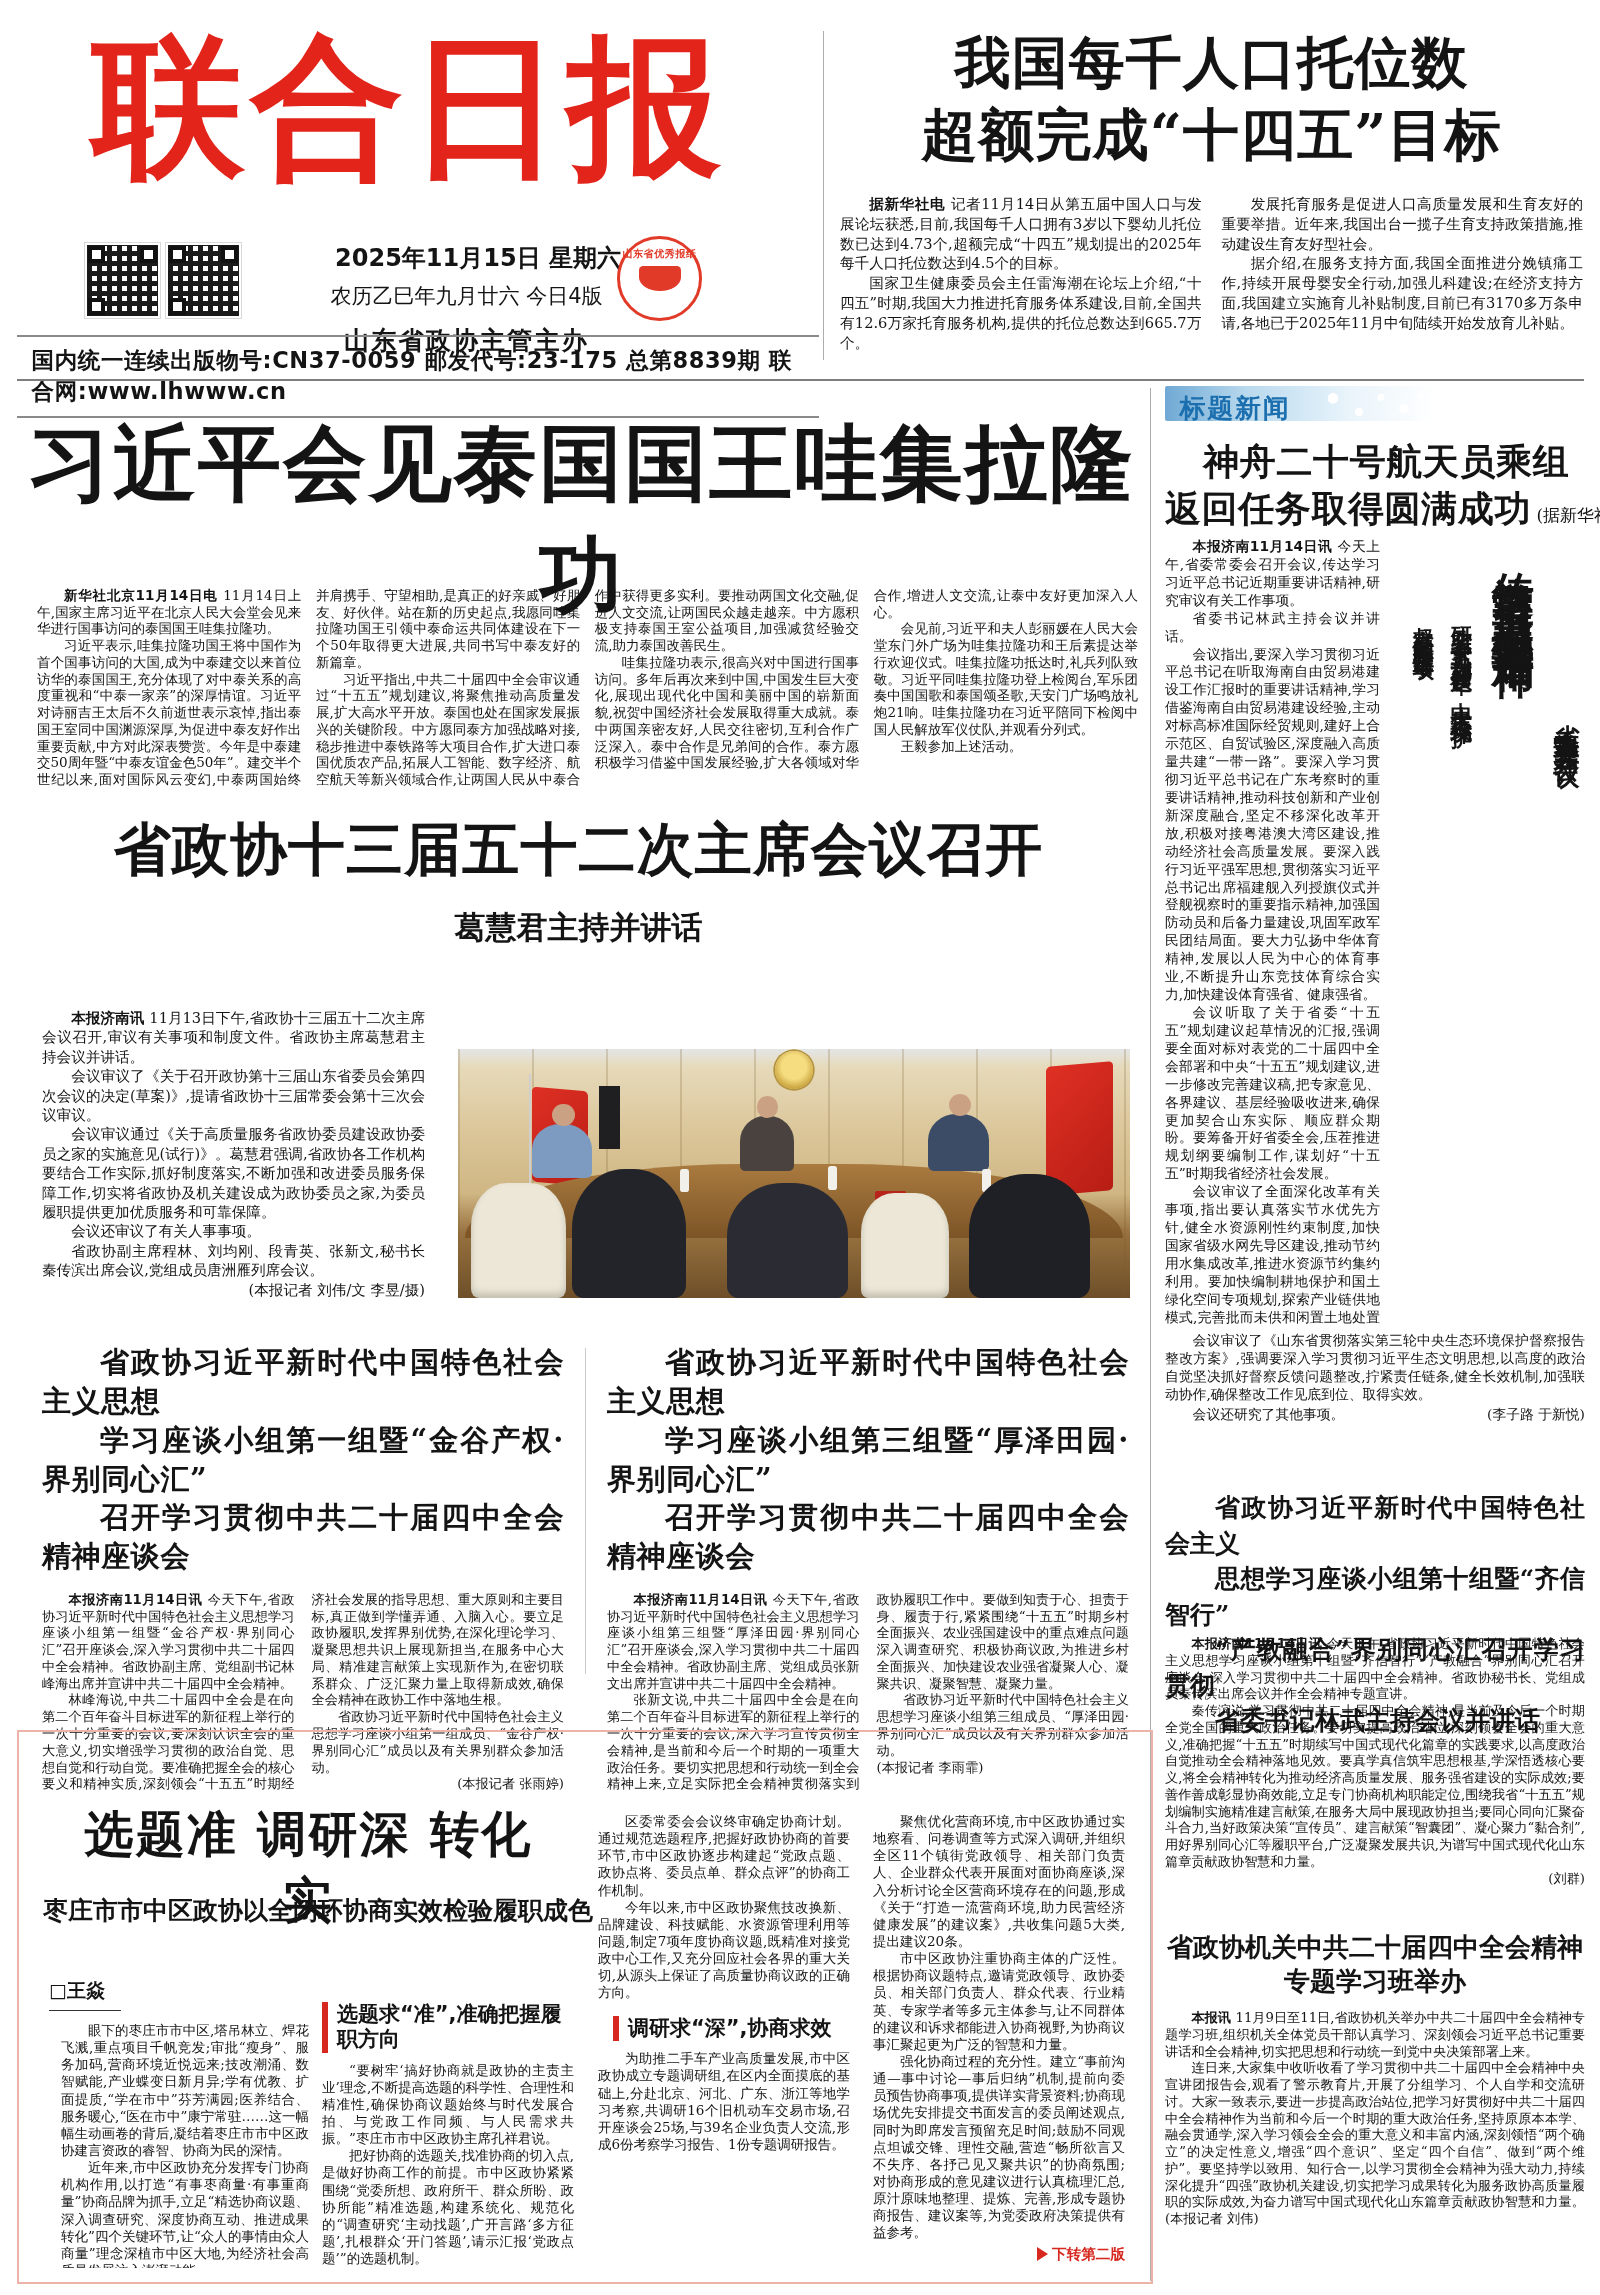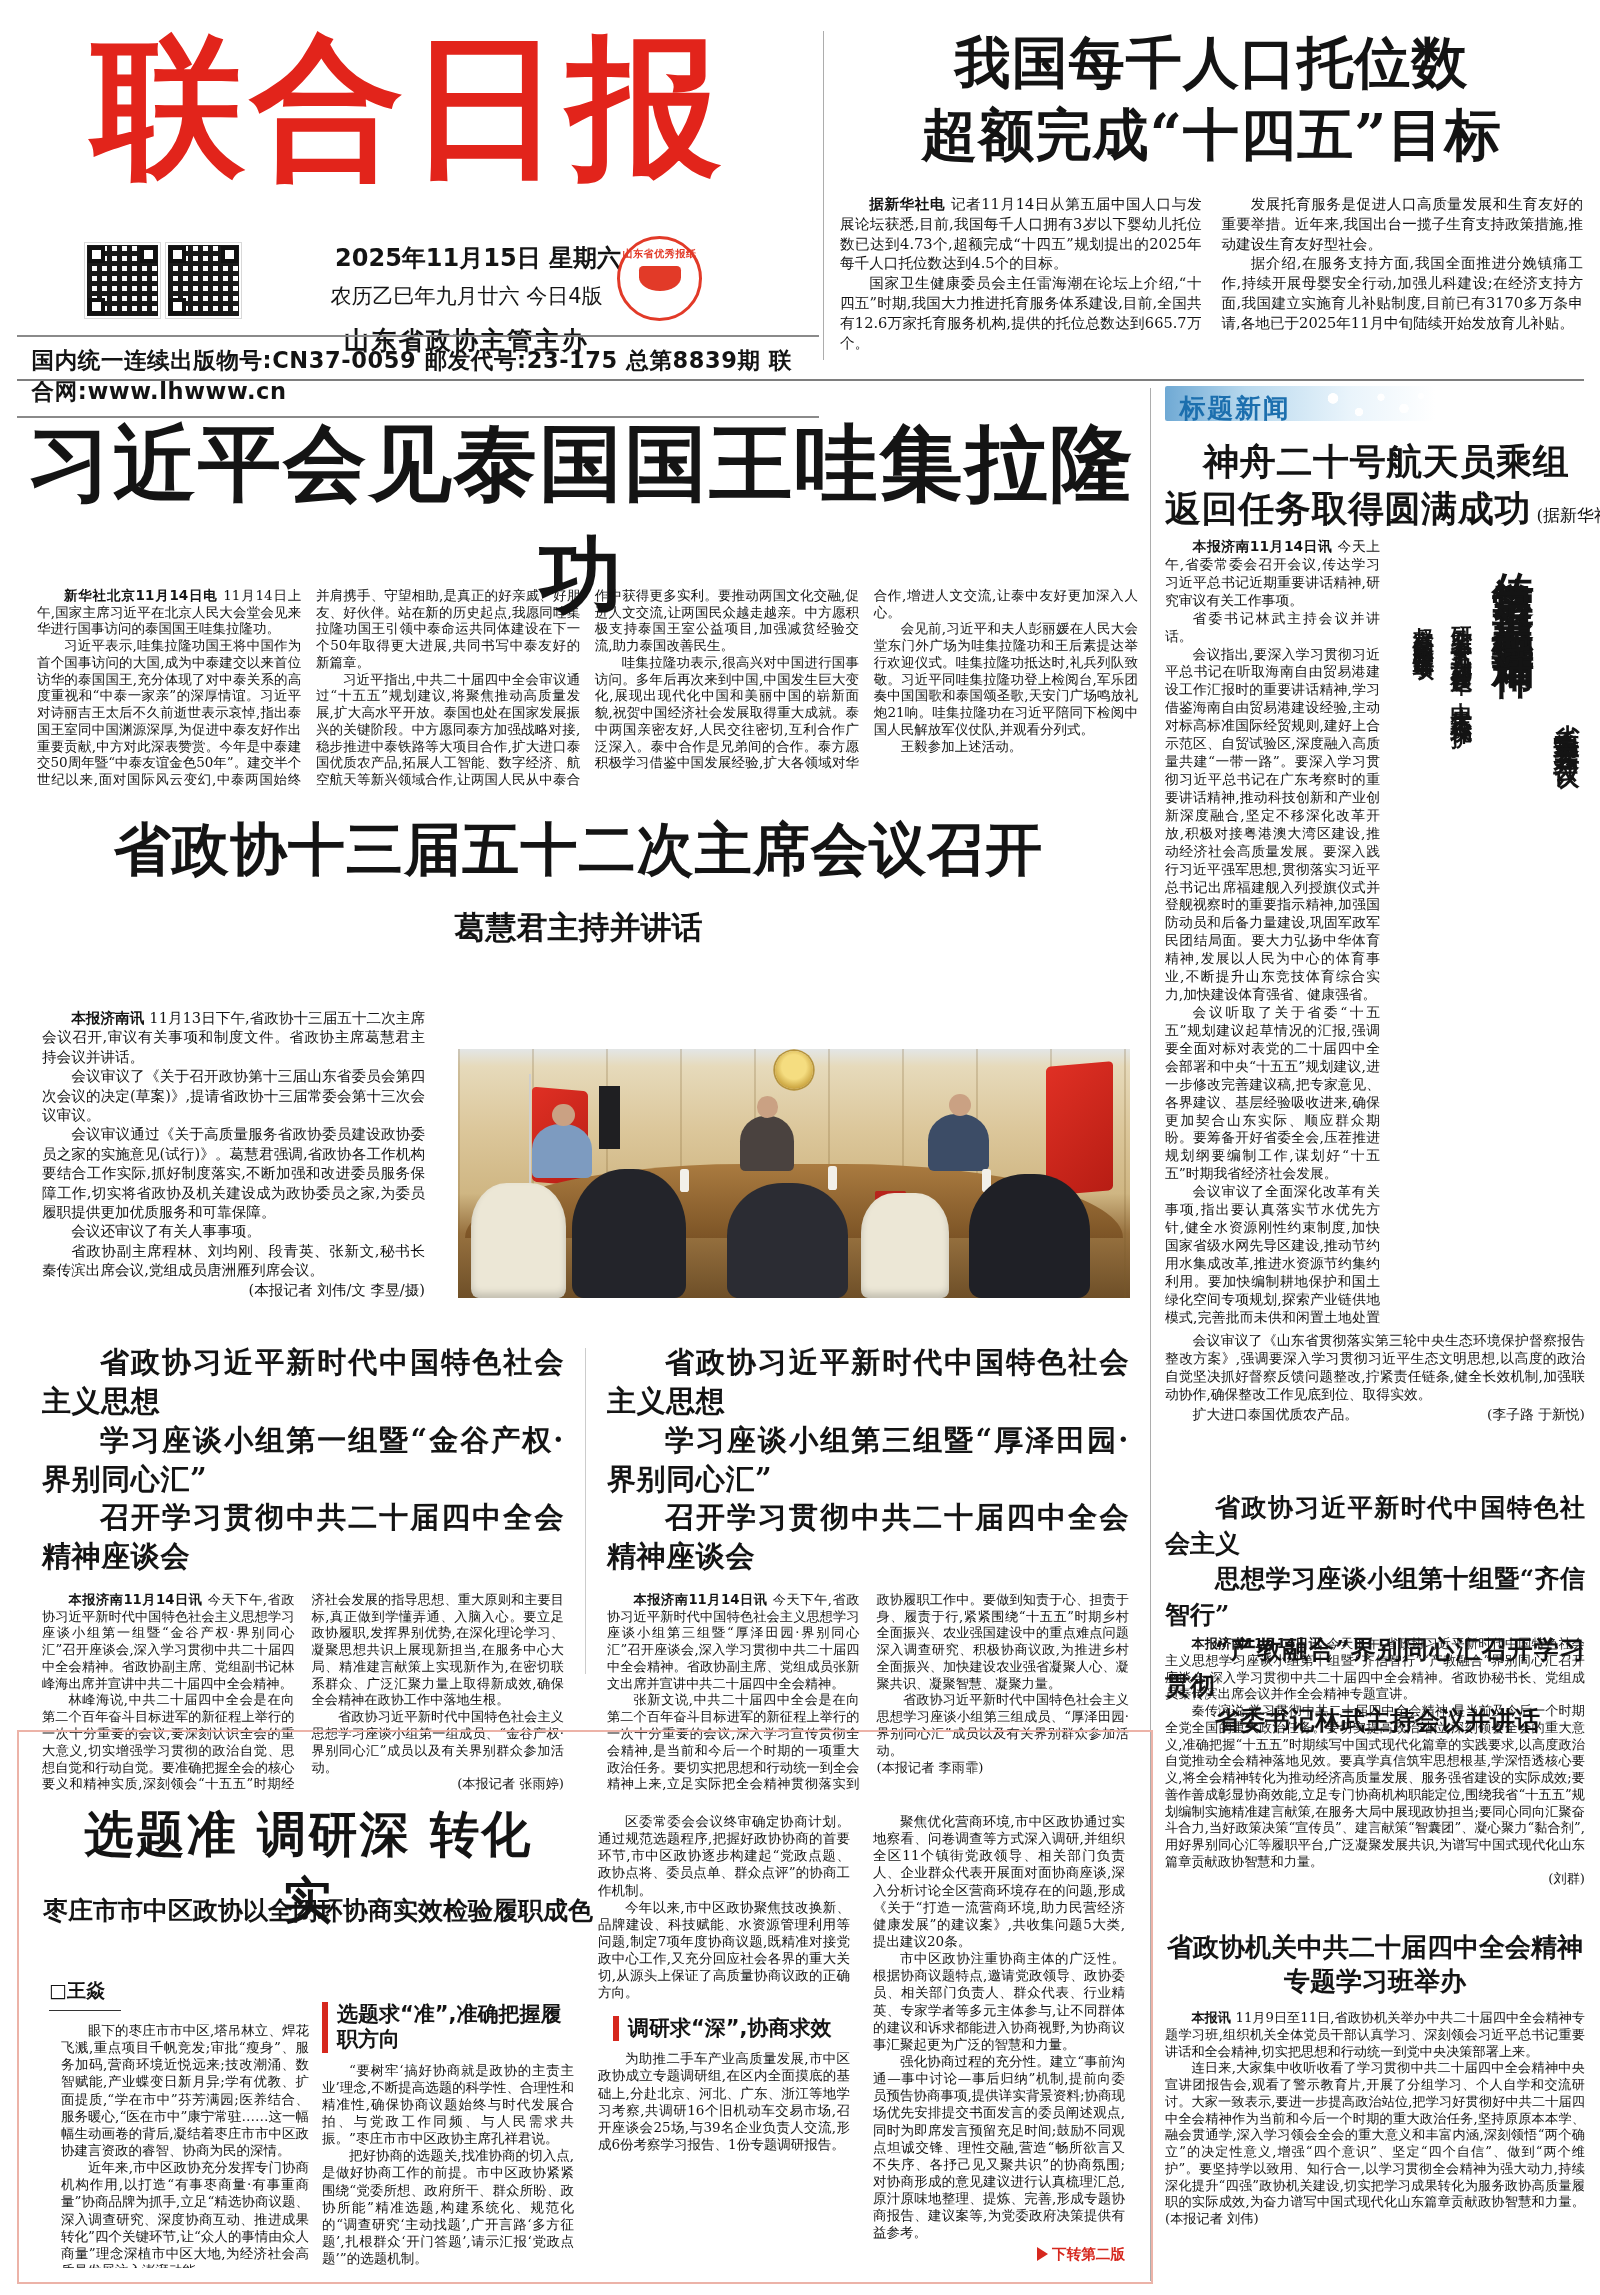--- a/index.html
+++ b/index.html
@@ -281,21 +281,21 @@
     <div class="swcw-vert">
       <div class="v-col v-k">督察反馈问题整改等事项</div>
       <div class="v-col v-k">研究省委『十五五』规划建议起草、中央生态环境保护</div>
       <div class="v-col v-main">传达学习习近平总书记重要讲话精神</div>
       <div class="v-col v-side">省委常委会召开会议</div>
     </div>
   </div>
   <div class="abs swcw-tail">
     <p>会议审议了《山东省贯彻落实第三轮中央生态环境保护督察报告整改方案》,强调要深入学习贯彻习近平生态文明思想,以高度的政治自觉坚决抓好督察反馈问题整改,拧紧责任链条,健全长效机制,加强联动协作,确保整改工作见底到位、取得实效。</p>
     <div class="tail-line">
-      <span>扩大进口泰国优质农产品。</span>
+      <span>会议还研究了其他事项。</span>
       <span>(李子路  于新悦)</span>
     </div>
   </div>
 
   <div class="abs zx10-head">
       <p>省政协习近平新时代中国特色社会主义</p>
       <p>思想学习座谈小组第十组暨“齐信智行”</p>
       <p>“产教融合”界别同心汇召开学习贯彻</p>
       <p>省委书记林武主持会议并讲话</p>
     </div>

